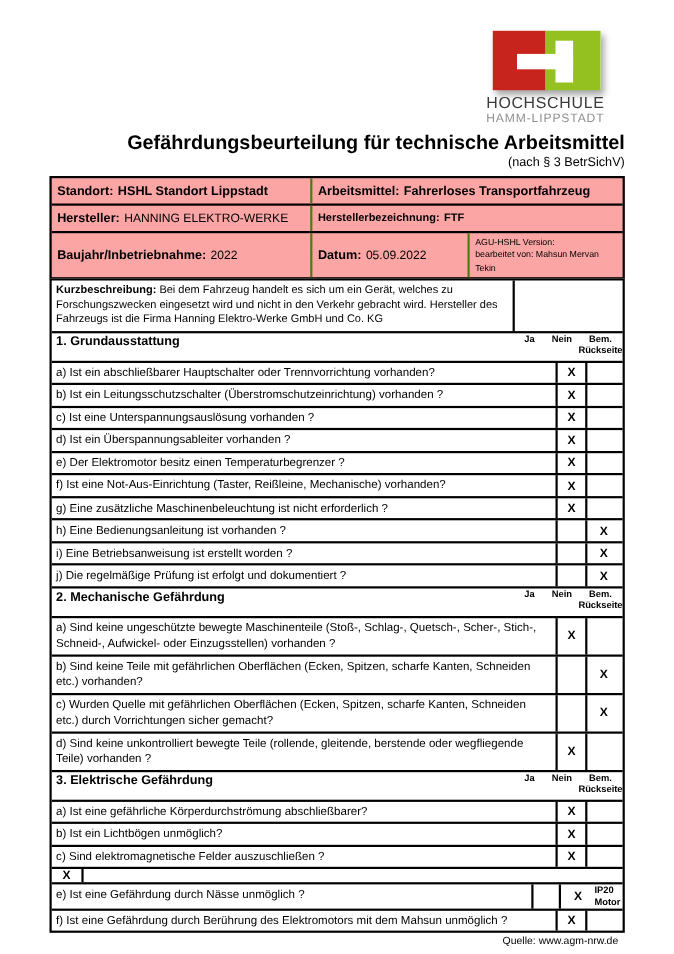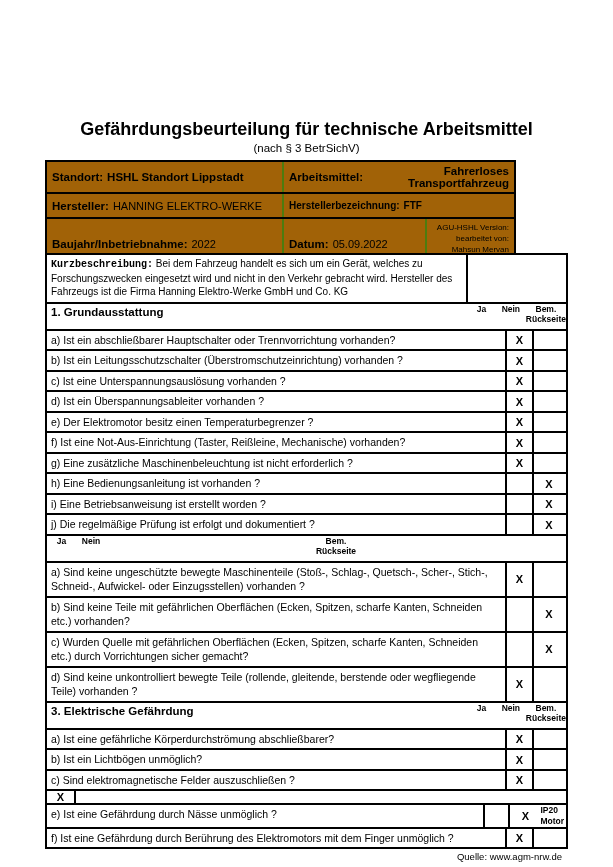--- a/index.html
+++ b/index.html
@@ -18,47 +18,47 @@
   .logo-squares{position:relative;width:98px;height:54px;box-shadow:3px 4px 6px rgba(0,0,0,0.35);}
   .sq{position:absolute;top:0;height:54px;}
   .sq.red{left:0;width:48px;background:#c8241e;}
   .sq.green{left:48px;width:50px;background:#94c11f;}
   .cross-h{position:absolute;left:22px;top:21px;width:51px;height:14px;background:#fff;}
   .cross-v{position:absolute;left:57px;top:9px;width:16px;height:38px;background:#fff;}
   .logo-t1{margin-top:4px;margin-left:-6px;font-size:14.5px;letter-spacing:0.6px;color:#3b3b3b;white-space:nowrap;}
   .logo-t2{margin-left:-6px;font-size:11px;letter-spacing:0.8px;color:#8f8f8f;white-space:nowrap;}
 
   
-  .titleblock{position:absolute;left:45px;top:119px;width:523px;text-align:center;}
+  .titleblock{position:absolute;left:45px;top:119px;width:523px;text-align:right;}
   .doc-title{font-size:18px;font-weight:bold;}
   .doc-subtitle{font-size:11.5px;margin-top:2px;}
 
   
-  .info-table{position:absolute;left:45px;top:160px;width:471px;border:2px solid #000;background:#a16207;text-align:right;}
+  .info-table{position:absolute;left:45px;top:160px;width:523px;border:2px solid #000;background:#fca5a5;}
   .info-row{display:flex;border-top:2px solid #000;}
   .info-row:first-child{border-top:none;}
   .info-cell{display:flex;align-items:center;padding:3px 5px;border-left:2px solid #4d7c0f;min-height:23px;}
   .info-cell:first-child{border-left:none;}
   .info-cell .lbl{font-weight:bold;font-size:11.5px;margin-right:4px;white-space:nowrap;}
   .info-cell .val{font-size:11px;}
   .info-cell .val.b{font-weight:bold;font-size:11.5px;}
   .c-w1{width:235px;}
   .c-rest{flex:1;}
   .c-w2{width:143px;}
   .row3{min-height:42px;}
   .sm .lbl{font-size:10px;}
   .sm .val{font-size:10px;font-weight:bold;}
   .agu{font-size:8px;font-weight:normal;line-height:1.4;align-items:center;}
 
   
   .main-wrap{position:absolute;left:45px;top:253px;width:523px;}
   .main-table{width:523px;border:2px solid #000;background:#fff;}
   .kurz-row{display:flex;}
   .kurz-main{width:421px;border-right:2px solid #000;padding:2px 4px 3px 4px;font-size:10px;line-height:1.36;min-height:44px;}
-  .kurz-main .b{font-size:10px;font-family:Liberation Mono, monospace;}
+  .kurz-main .b{font-size:10px;}
   .kurz-empty{flex:1;}
   .sec-row{display:flex;border-top:2px solid #000;align-items:flex-start;min-height:27px;}
   .sec-title{width:421px;padding:2px 4px;font-weight:bold;font-size:11.5px;}
   .sec-col{font-weight:bold;font-size:8.5px;text-align:center;line-height:1.2;}
   .ja-w{width:29px;}
   .nein-w{width:30px;}
   .bem-w{flex:1;}
   .row{display:flex;border-top:2px solid #000;align-items:stretch;}
   .q-cell{width:497px;border-right:2px solid #000;padding:2px 4px;font-size:10.5px;line-height:14.5px;}
   .ja-cell{width:29px;border-right:2px solid #000;display:flex;align-items:center;justify-content:center;
@@ -66,20 +66,30 @@
   .nb-cell{flex:1;display:flex;align-items:center;}
   .nein-x{width:30px;text-align:center;font-weight:bold;font-size:11px;}
   .bem-txt{flex:1;font-weight:bold;font-size:8.5px;line-height:1.25;padding-right:2px;}
   .source{text-align:right;font-size:9.5px;margin-top:2px;padding-right:6px;}
 </style>
 </head>
 <body>
 
 <div class="page">
 
+  <div class="logo">
+    <div class="logo-squares">
+      <div class="sq red" style="background: rgb(200, 36, 30);"></div>
+      <div class="sq green" style="background: rgb(148, 193, 31);"></div>
+      <div class="cross-h"></div>
+      <div class="cross-v"></div>
+    </div>
+    <div class="logo-t1">HOCHSCHULE</div>
+    <div class="logo-t2">HAMM-LIPPSTADT</div>
+  </div>
 
   <div class="titleblock">
     <div class="doc-title">Gefährdungsbeurteilung für technische Arbeitsmittel</div>
     <div class="doc-subtitle">(nach § 3 BetrSichV)</div>
   </div>
 
   <div class="info-table">
     <div class="info-row">
       <div class="info-cell c-w1">
         <span class="lbl">Standort:</span>
@@ -203,20 +213,21 @@
           </div>
           <div class="row">
             <div class="q-cell">j) Die regelmäßige Prüfung ist erfolgt und dokumentiert ?</div>
             <div class="ja-cell"></div>
             <div class="nb-cell">
               <div class="nein-x">X</div>
               <div class="bem-txt pre"></div>
             </div>
           </div>
           <div class="sec-row">
+            <div class="sec-title">2. Mechanische Gefährdung</div>
             <div class="sec-col ja-w">Ja</div>
             <div class="sec-col nein-w">Nein</div>
             <div class="sec-col bem-w pre">Bem.
 Rückseite</div>
           </div>
           <div class="row">
             <div class="q-cell">a) Sind keine ungeschützte bewegte Maschinenteile (Stoß-, Schlag-, Quetsch-, Scher-, Stich-, Schneid-, Aufwickel- oder Einzugsstellen) vorhanden ?</div>
             <div class="ja-cell">X</div>
             <div class="nb-cell">
               <div class="nein-x"></div>
@@ -288,21 +299,21 @@
           <div class="row">
             <div class="q-cell">e) Ist eine Gefährdung durch Nässe unmöglich ?</div>
             <div class="ja-cell"></div>
             <div class="nb-cell">
               <div class="nein-x">X</div>
               <div class="bem-txt pre">IP20
 Motor</div>
             </div>
           </div>
           <div class="row">
-            <div class="q-cell">f) Ist eine Gefährdung durch Berührung des Elektromotors mit dem Finger unmöglich ?</div>
+            <div class="q-cell">f) Ist eine Gefährdung durch Berührung des Elektromotors mit dem Mahsun unmöglich ?</div>
             <div class="ja-cell">X</div>
             <div class="nb-cell">
               <div class="nein-x"></div>
               <div class="bem-txt pre"></div>
             </div>
           </div>
         </div>
     </div>
     <div class="source">Quelle: www.agm-nrw.de</div>
   </div>

